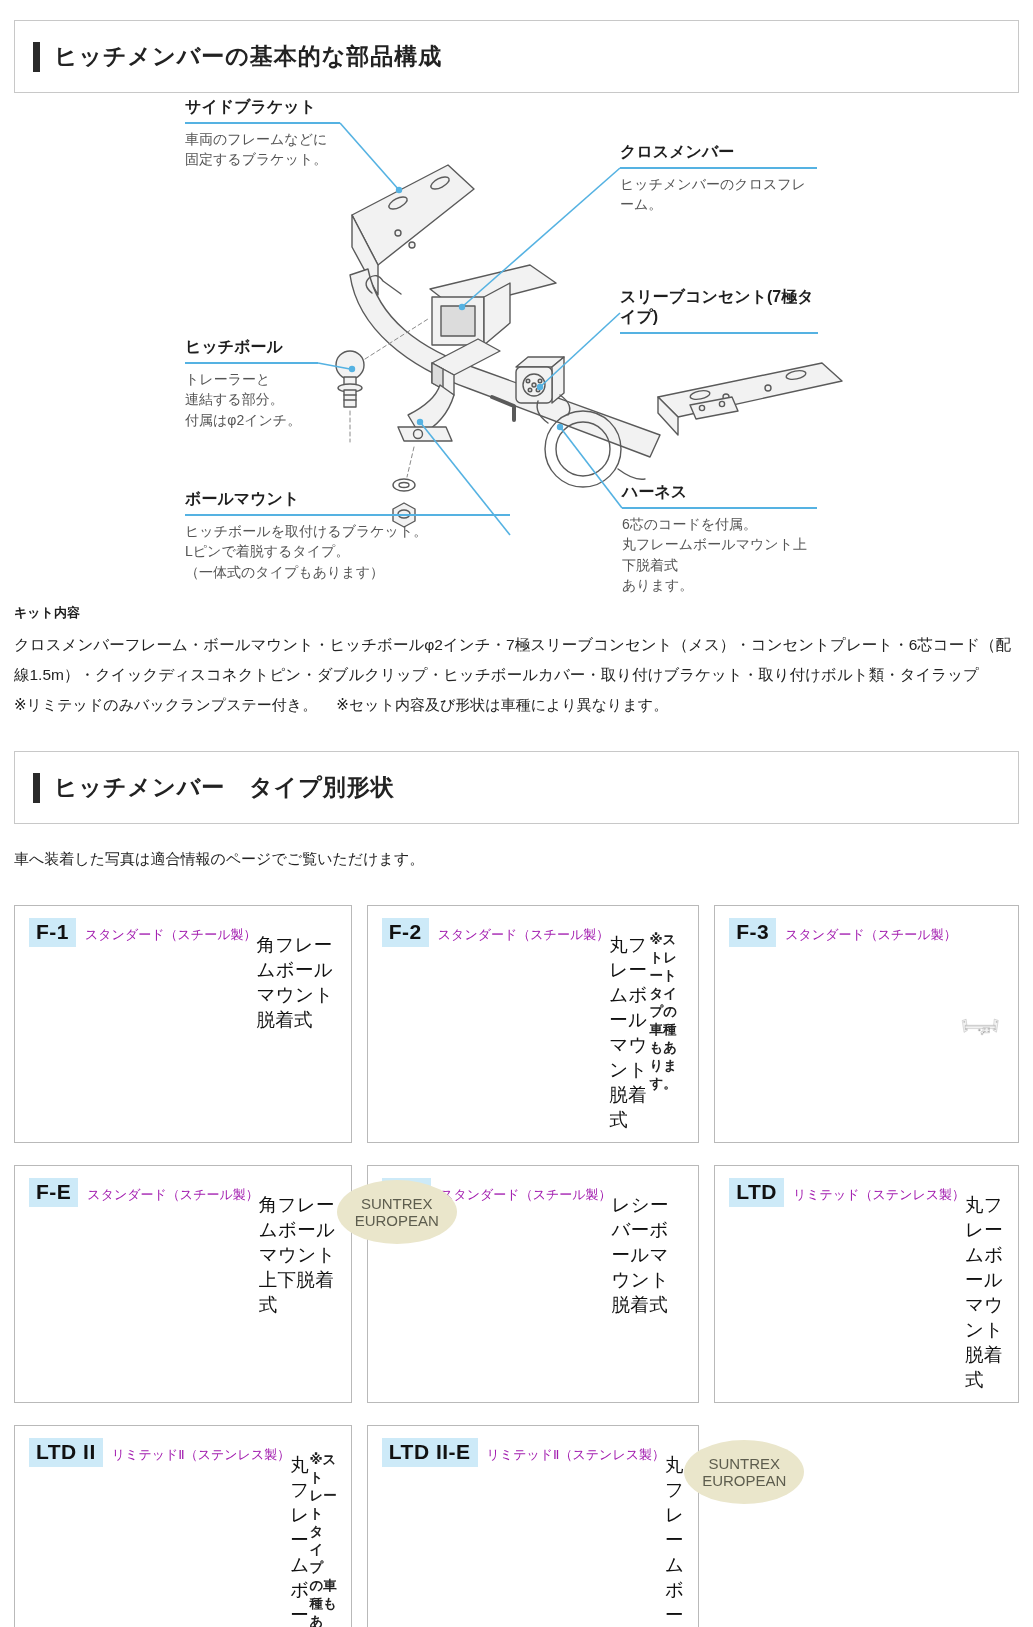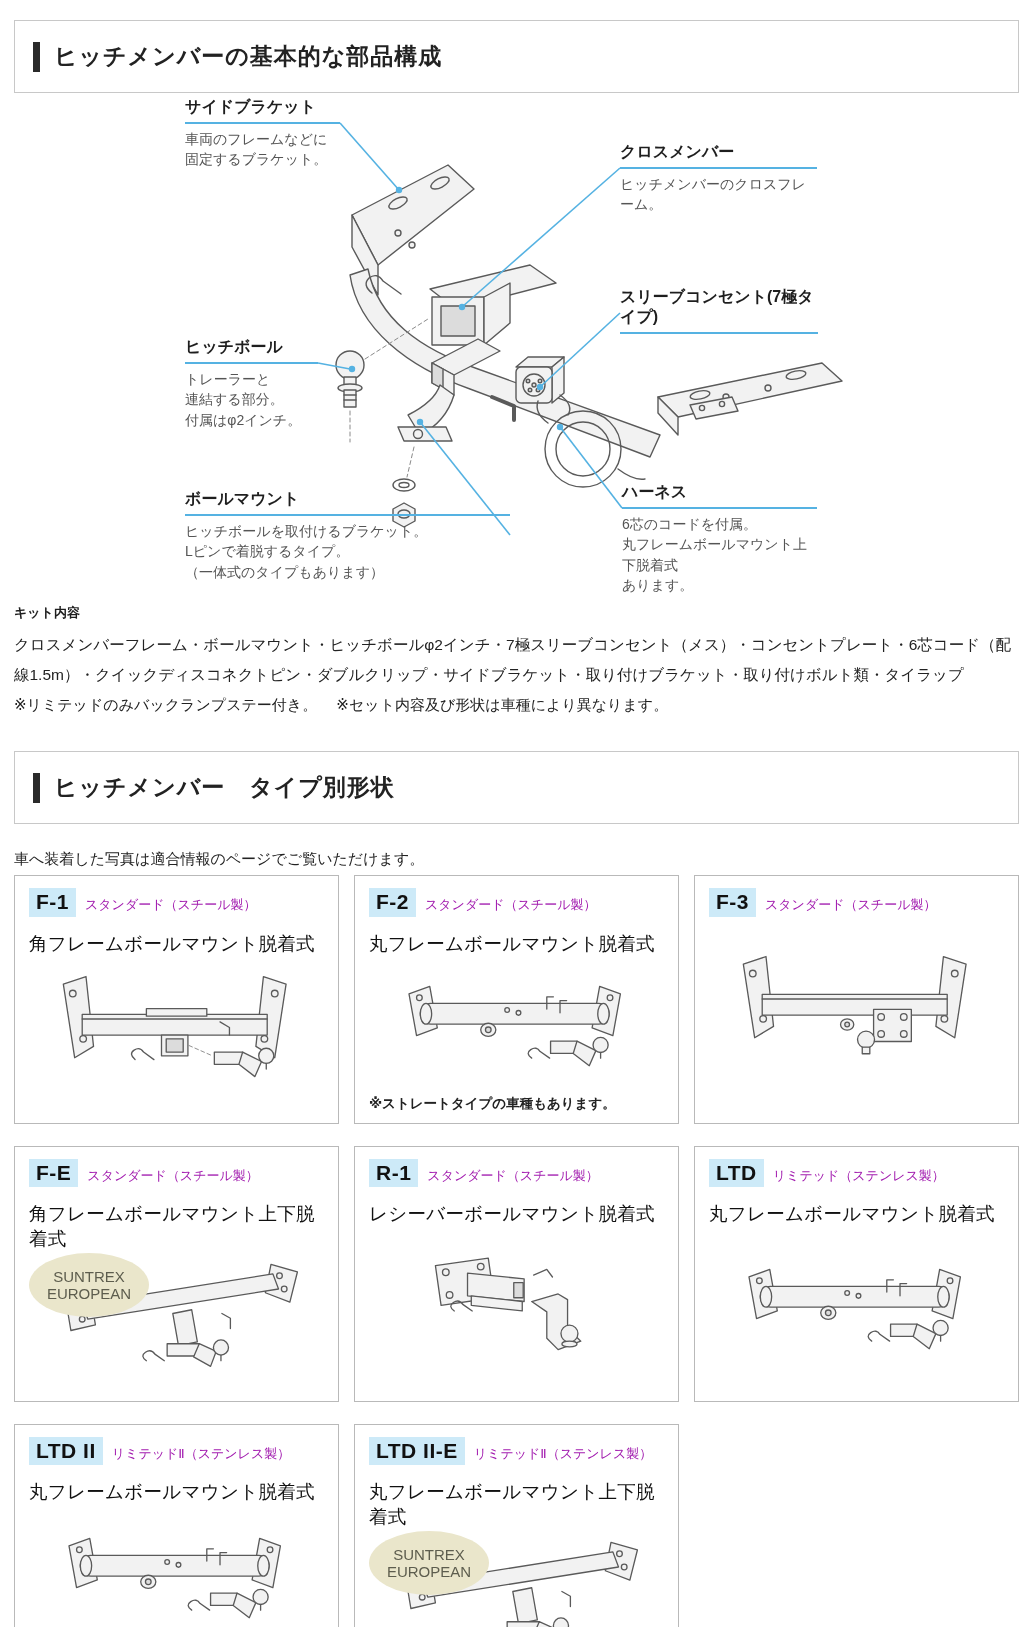--- a/index.html
+++ b/index.html
@@ -35,28 +35,28 @@
     padding-bottom:5px;line-height:20px;
   }
   .co-desc{margin-top:5px;font-size:14px;color:#555;line-height:1.45;white-space:pre-line;}
   
   .kit{margin-top:12px;}
   .kit-h{font-size:13px;font-weight:bold;color:#1e1e1e;margin-bottom:8px;}
   .kit-body{font-size:15.5px;line-height:1.95;color:#222;}
   .kit-note{font-size:15px;color:#222;margin-top:6px;}
   
   .types-header{margin-top:36px;}
-  .intro{font-size:15px;color:#222;margin:26px 0 6px;}
+  .intro{font-size:15px;color:#222;margin:26px 0 36px;}
   .grid{
     display:grid;grid-template-columns:repeat(3,1fr);
     gap:22px 15px;
   }
   .card{
     border:1px solid #b9b9b9;background:#fff;
-    padding:12px 14px 10px;display:flex;flex-direction:column;
+    padding:12px 14px 10px;display:flex;flex-direction:row;
     min-height:196px;
   }
   .card-head{display:flex;align-items:baseline;gap:9px;}
   .code-badge{
     background:var(--badge);color:#111;font-weight:bold;
     font-size:21px;line-height:1.1;padding:2px 7px 3px;
     letter-spacing:.5px;white-space:nowrap;
   }
   .grade{font-size:13px;color:#a21caf;white-space:nowrap;}
   .card-title{font-size:18.5px;color:#111;margin-top:14px;letter-spacing:.3px;}
@@ -310,21 +310,21 @@
   <div class="callout" style="left:185px;top:392px;width:325px;">
     <div class="co-name">ボールマウント</div>
     <div class="co-desc">ヒッチボールを取付けるブラケット。
 Lピンで着脱するタイプ。
 （一体式のタイプもあります）</div>
   </div>
 </div>
 
 <div class="wrap kit">
   <div class="kit-h">キット内容</div>
-  <div class="kit-body">クロスメンバーフレーム・ボールマウント・ヒッチボールφ2インチ・7極スリーブコンセント（メス）・コンセントプレート・6芯コード（配線1.5m）・クイックディスコネクトピン・ダブルクリップ・サイドブラケット・取り付けブラケット・取り付けボルト類・タイラップ</div>
+  <div class="kit-body">クロスメンバーフレーム・ボールマウント・ヒッチボールφ2インチ・7極スリーブコンセント（メス）・コンセントプレート・6芯コード（配線1.5m）・クイックディスコネクトピン・ダブルクリップ・ヒッチボールカバー・取り付けブラケット・取り付けボルト類・タイラップ</div>
   <div class="kit-note">※リミテッドのみバックランプステー付き。　 ※セット内容及び形状は車種により異なります。</div>
 </div>
 
 <div class="wrap types-header">
   <div class="sec-header">
     <span class="bar"></span>
     <span class="title">ヒッチメンバー　タイプ別形状</span>
   </div>
   <div class="intro">車へ装着した写真は適合情報のページでご覧いただけます。</div>
 

